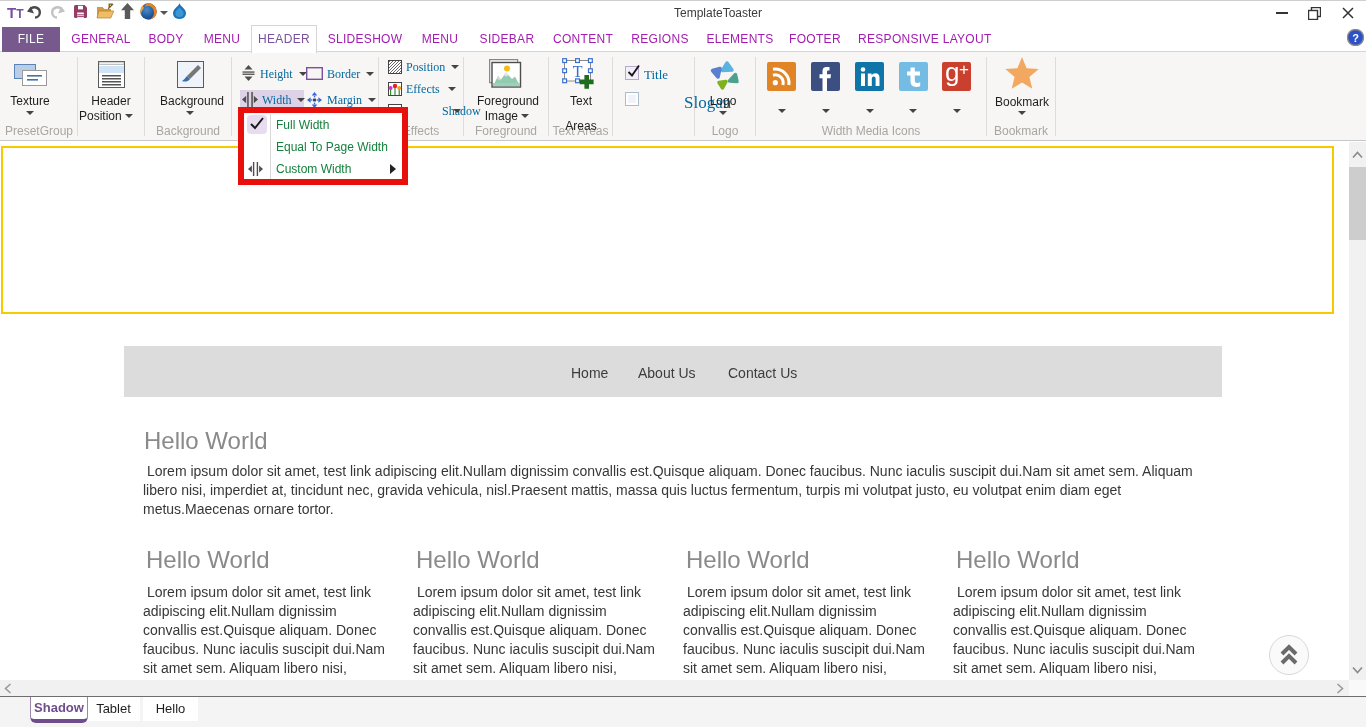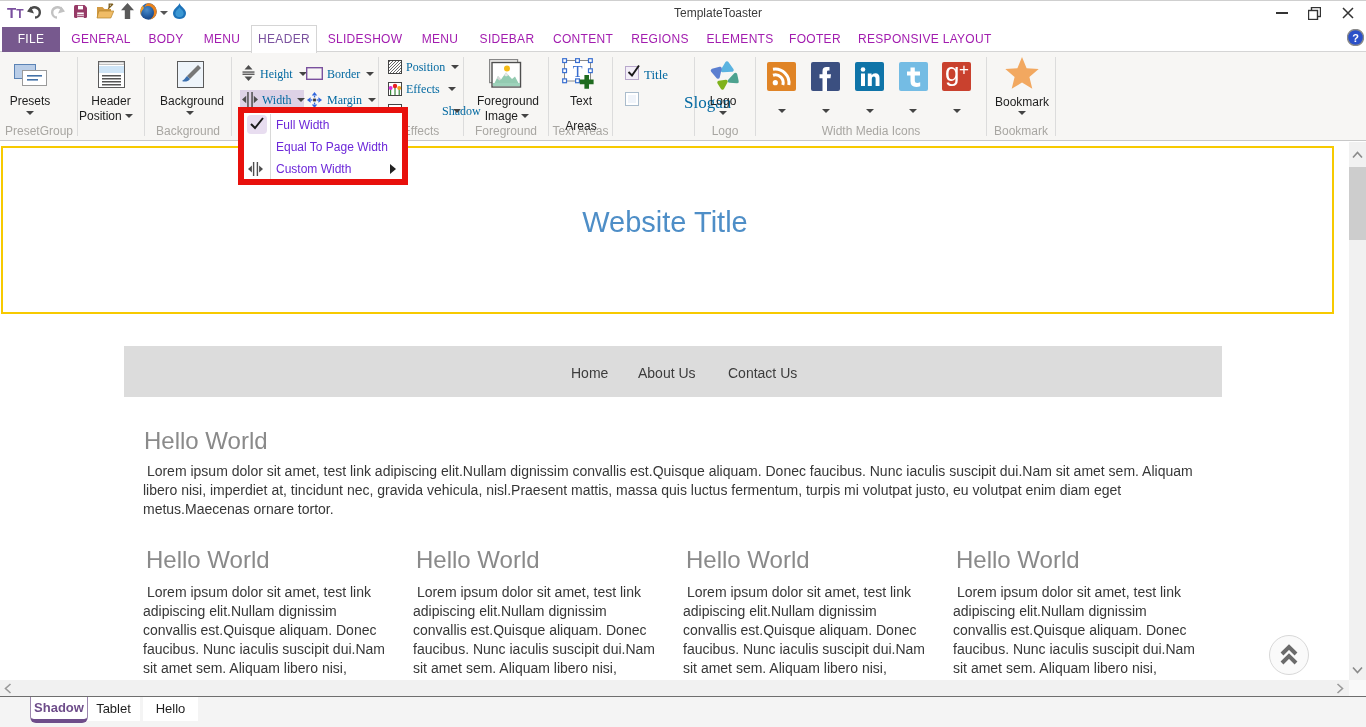--- a/index.html
+++ b/index.html
@@ -41,21 +41,21 @@
 #hscroll { left:0; top:680px; width:1349px; height:16px; background:#f1f1f1; }
 #corner { left:1349px; top:680px; width:17px; height:16px; background:#f9f9f9; }
 
 
 #bottombar { left:0; top:696px; width:1366px; height:31px; background:#f4f4f4; border-top:1px solid #6e6e6e; }
 #desktoptab { left:30px; top:697px; width:58px; height:26px; background:#fff; border:1px solid #9b86ad; border-top:none; border-bottom:4px solid #6e4d8a; border-radius:0 0 6px 6px; color:#6e4d8a; font-weight:bold; font-size:13px; text-align:center; line-height:21px; }
 .btab { top:697px; height:24px; background:#fff; font-size:13px; color:#1e1e1e; text-align:center; line-height:24px; }
 
 
 #redbox { left:238px; top:107px; width:170px; height:78px; border:6px solid #e8100c; background:#fff; z-index:50; }
-.mitem { font-size:12px; color:#6d28d9; white-space:nowrap; }
+.mitem { font-size:12px; color:#15803d; white-space:nowrap; }
 
 .sicon { top:62px; width:29px; height:29px; border-radius:2px; }
 </style>
 </head>
 <body>
 
 <div class="abs" id="titlebar"></div>
 <div class="abs" id="apptitle">TemplateToaster</div>
 <div class="abs winbtn" style="left:1276px; top:3px; width:12px; border-bottom:2px solid #333; height:11px;"></div>
 <svg class="abs" style="left:1308px; top:7px;" width="13" height="13">
@@ -148,21 +148,21 @@
 <div class="abs glabel" style="left:695px; top:124px; width:60px;">Logo</div>
 <div class="abs glabel" style="left:756px; top:124px; width:230px;">Width Media Icons</div>
 <div class="abs glabel" style="left:987px; top:124px; width:68px;">Bookmark</div>
 
 <svg class="abs" style="left:14px; top:64px;" width="33" height="22">
     <rect x="0.5" y="0.5" width="21" height="14" fill="#b9cde7" stroke="#5b83b5"></rect>
     <rect x="8.5" y="6.5" width="24" height="15" fill="#fff" stroke="#9a9a9a"></rect>
     <rect x="13" y="11" width="15" height="1.6" fill="#4472a8"></rect>
     <rect x="13" y="15" width="11" height="1.6" fill="#4472a8"></rect>
   </svg>
-<div class="abs btext" style="left:0px; top:94px; width:60px;">Presets</div>
+<div class="abs btext" style="left:0px; top:94px; width:60px;">Texture</div>
 <div class="abs caret" style="left:26px; top:111px;"></div>
 
 <svg class="abs" style="left:98px; top:61px;" width="27" height="27">
     <rect x="0.5" y="0.5" width="26" height="26" fill="#fff" stroke="#5a5a5a"></rect>
     <rect x="1" y="1" width="25" height="4" fill="#fff"></rect>
     <rect x="1" y="5" width="25" height="7" fill="#cfe5f7"></rect>
     <rect x="1" y="1" width="25" height="2.4" fill="#f0f0f0" stroke="#888" stroke-width="0.5"></rect>
     <g fill="#555">
       <rect x="4" y="14" width="19" height="1.5"></rect>
       <rect x="4" y="17" width="19" height="1.5"></rect>
@@ -320,21 +320,20 @@
 <div class="abs caret" style="left:953px; top:109px;"></div>
 
 <svg class="abs" style="left:1004px; top:56px;" width="36" height="36">
     <path d="M18 1 L22.6 12.2 L34.7 13.1 L25.4 21 L28.3 32.8 L18 26.4 L7.7 32.8 L10.6 21 L1.3 13.1 L13.4 12.2 Z" fill="#f2a860"></path>
   </svg>
 <div class="abs btext" style="left:992px; top:95px; width:60px;">Bookmark</div>
 <div class="abs caret" style="left:1018px; top:111px;"></div>
 
 <div class="abs" id="canvas">
   <div class="abs" id="headerbox"></div>
-  <div class="abs" id="sitetitle">Website Title</div>
   <div class="abs" id="navbar"></div>
   <div class="abs navitem" style="left:571px; top:223px;">Home</div>
   <div class="abs navitem" style="left:638px; top:223px;">About Us</div>
   <div class="abs navitem" style="left:728px; top:223px;">Contact Us</div>
   <h1 class="abs hw" style="left:144px; top:285px;">Hello World</h1>
   <div class="abs para" style="left:143px; top:320px; width:1060px;">&nbsp;Lorem ipsum dolor sit amet, test link adipiscing elit.Nullam dignissim convallis est.Quisque aliquam. Donec faucibus. Nunc iaculis suscipit dui.Nam sit amet sem. Aliquam<br>libero nisi, imperdiet at, tincidunt nec, gravida vehicula, nisl.Praesent mattis, massa quis luctus fermentum, turpis mi volutpat justo, eu volutpat enim diam eget<br>metus.Maecenas ornare tortor.</div>
   <h1 class="abs hw" style="left:146px; top:404px;">Hello World</h1>
   <h1 class="abs hw" style="left:416px; top:404px;">Hello World</h1>
   <h1 class="abs hw" style="left:686px; top:404px;">Hello World</h1>
   <h1 class="abs hw" style="left:956px; top:404px;">Hello World</h1>

